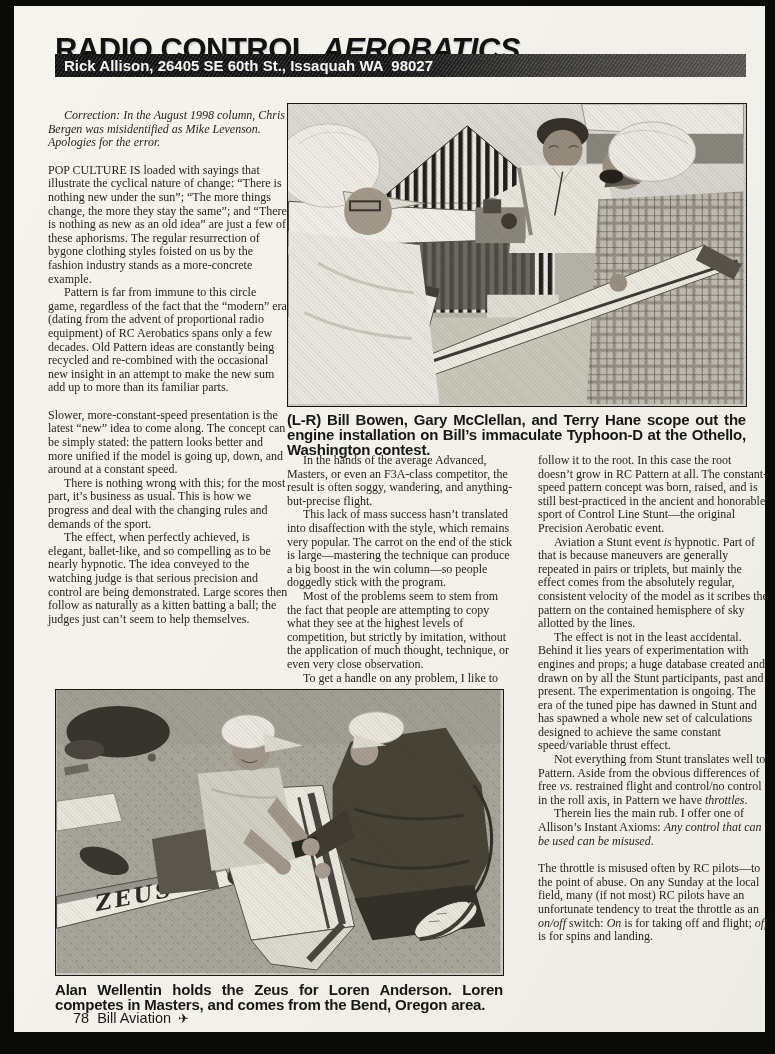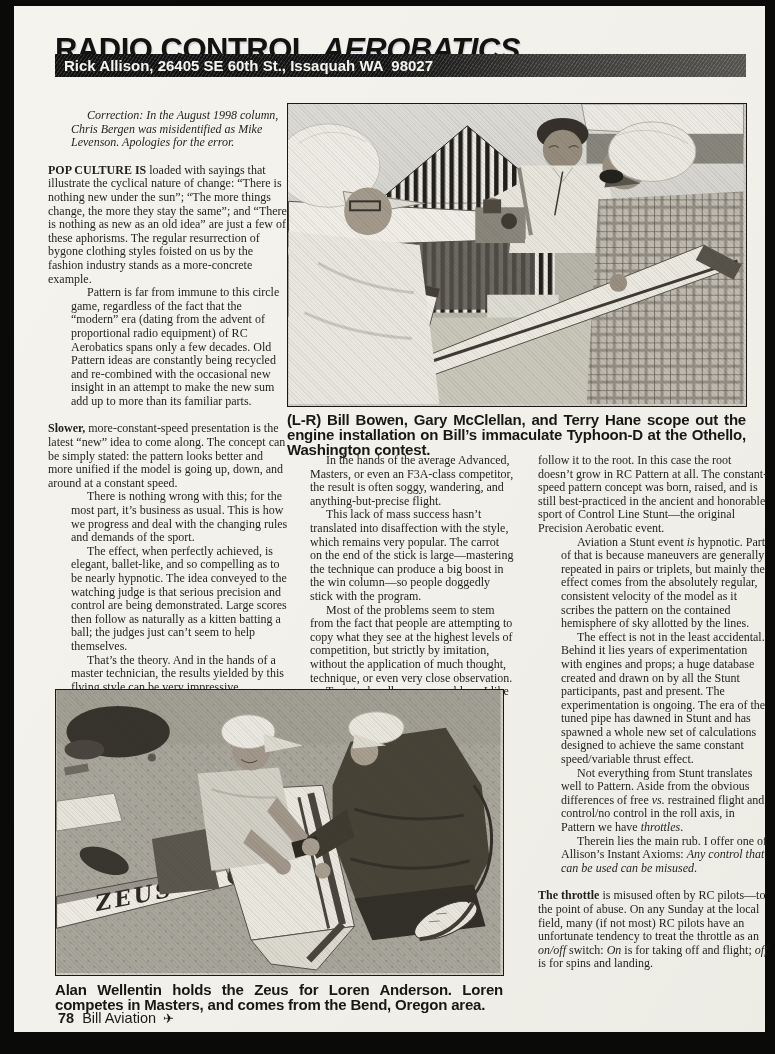--- a/index.html
+++ b/index.html
@@ -17,59 +17,58 @@
          repeating-linear-gradient(125deg,rgba(255,255,255,.14) 0 1px,rgba(255,255,255,0) 1px 3px),
          linear-gradient(90deg,#101010 0%,#131313 48%,#3b3a38 72%,#55534f 100%);
        color:#f5f4ef;font-family:"Liberation Sans",sans-serif;font-weight:bold;font-size:15px;
        line-height:23px;padding-left:9px;box-sizing:border-box;white-space:pre;}
   
   .col{position:absolute;font-size:12px;line-height:13.6px;color:#221f1b;text-align:left;}
   .col-left{left:34px;top:103px;width:240px;}
   .col-mid{left:273px;top:448px;width:227px;}
   .col-right{left:524px;top:448px;width:230px;}
   .para{margin:0;}
-  .para.indent{text-indent:16px;margin-left:23px;}
+  .para.indent{text-indent:16px;}
   .para.gap{margin-top:14px;}
   .para.i, .i{font-style:italic;}
-  .b{font-weight:bold;text-align:center;}
+  .b{font-weight:normal;text-align:center;}
   
   .photo{position:absolute;border:1px solid #191813;overflow:hidden;background:#cfcdc6;margin:0;}
   .photo svg{display:block;}
   .photo::after{content:"";position:absolute;inset:0;pointer-events:none;
       background:repeating-linear-gradient(45deg,rgba(35,33,28,.07) 0 1px,rgba(0,0,0,0) 1px 3px);}
   .photo1{left:273px;top:97px;width:458px;height:302px;}
   .photo2{left:41px;top:683px;width:447px;height:285px;}
   .caption{position:absolute;font-family:"Liberation Sans",sans-serif;font-weight:bold;
            font-size:15px;line-height:15.2px;color:#181713;text-align:justify;letter-spacing:-.2px;}
   .cap1{left:273px;top:406px;width:459px;}
   .cap2{left:41px;top:976px;width:448px;}
   
   .pagefooter{position:absolute;left:44px;top:1004px;font-family:"Liberation Sans",sans-serif;
               font-size:14.5px;color:#1c1a17;white-space:nowrap;}
-  .pagefooter .pnum{font-weight:bold;margin-right:8px;}
+  .pagefooter .pnum{font-weight:normal;margin-right:8px;margin-left:15px;}
   .pagefooter .plane{font-size:13px;margin-left:7px;}
 </style>
 </head>
 <body>
 
 <div class="scan">
   <div class="paper">
 
     <h1 class="title"><span>RADIO CONTROL</span><span class="it">AEROBATICS</span></h1>
 
     <div class="bar"><span>Rick Allison, 26405 SE 60th St., Issaquah WA  98027</span></div>
 
     <section class="col col-left">
         <p class="para indent i"><span>Correction: In the August 1998 column, Chris Bergen was misidentified as Mike Levenson. Apologies for the error.</span></p>
         <p class="para gap"><span class="b">POP CULTURE IS </span><span>loaded with sayings that illustrate the cyclical nature of change: “There is nothing new under the sun”; “The more things change, the more they stay the same”; and “There is nothing as new as an old idea” are just a few of these aphorisms. The regular resurrection of bygone clothing styles foisted on us by the fashion industry stands as a more-concrete example.</span></p>
         <p class="para indent"><span>Pattern is far from immune to this circle game, regardless of the fact that the “modern” era (dating from the advent of proportional radio equipment) of RC Aerobatics spans only a few decades. Old Pattern ideas are constantly being recycled and re-combined with the occasional new insight in an attempt to make the new sum add up to more than its familiar parts.</span></p>
         <p class="para gap"><span class="b">Slower, </span><span>more-constant-speed presentation is the latest “new” idea to come along. The concept can be simply stated: the pattern looks better and more unified if the model is going up, down, and around at a constant speed.</span></p>
         <p class="para indent"><span>There is nothing wrong with this; for the most part, it’s business as usual. This is how we progress and deal with the changing rules and demands of the sport.</span></p>
         <p class="para indent"><span>The effect, when perfectly achieved, is elegant, ballet-like, and so compelling as to be nearly hypnotic. The idea conveyed to the watching judge is that serious precision and control are being demonstrated. Large scores then follow as naturally as a kitten batting a ball; the judges just can’t seem to help themselves.</span></p>
-        <p class="para indent"><span>That’s the theory. And in the hands of a master technician, the results yielded by this flying style can be very impressive.</span></p>
       </section>
 
     <figure class="photo photo1">
       <svg width="456" height="300" viewBox="0 0 458 302">
         <defs>
           <linearGradient id="sky1" x1="0" y1="0" x2="0" y2="1">
             <stop offset="0" stop-color="#dcdbd6"></stop>
               <stop offset="1" stop-color="#c6c5bf"></stop>
           </linearGradient>
           <pattern id="tstripe" width="9" height="9" patternUnits="userSpaceOnUse">

